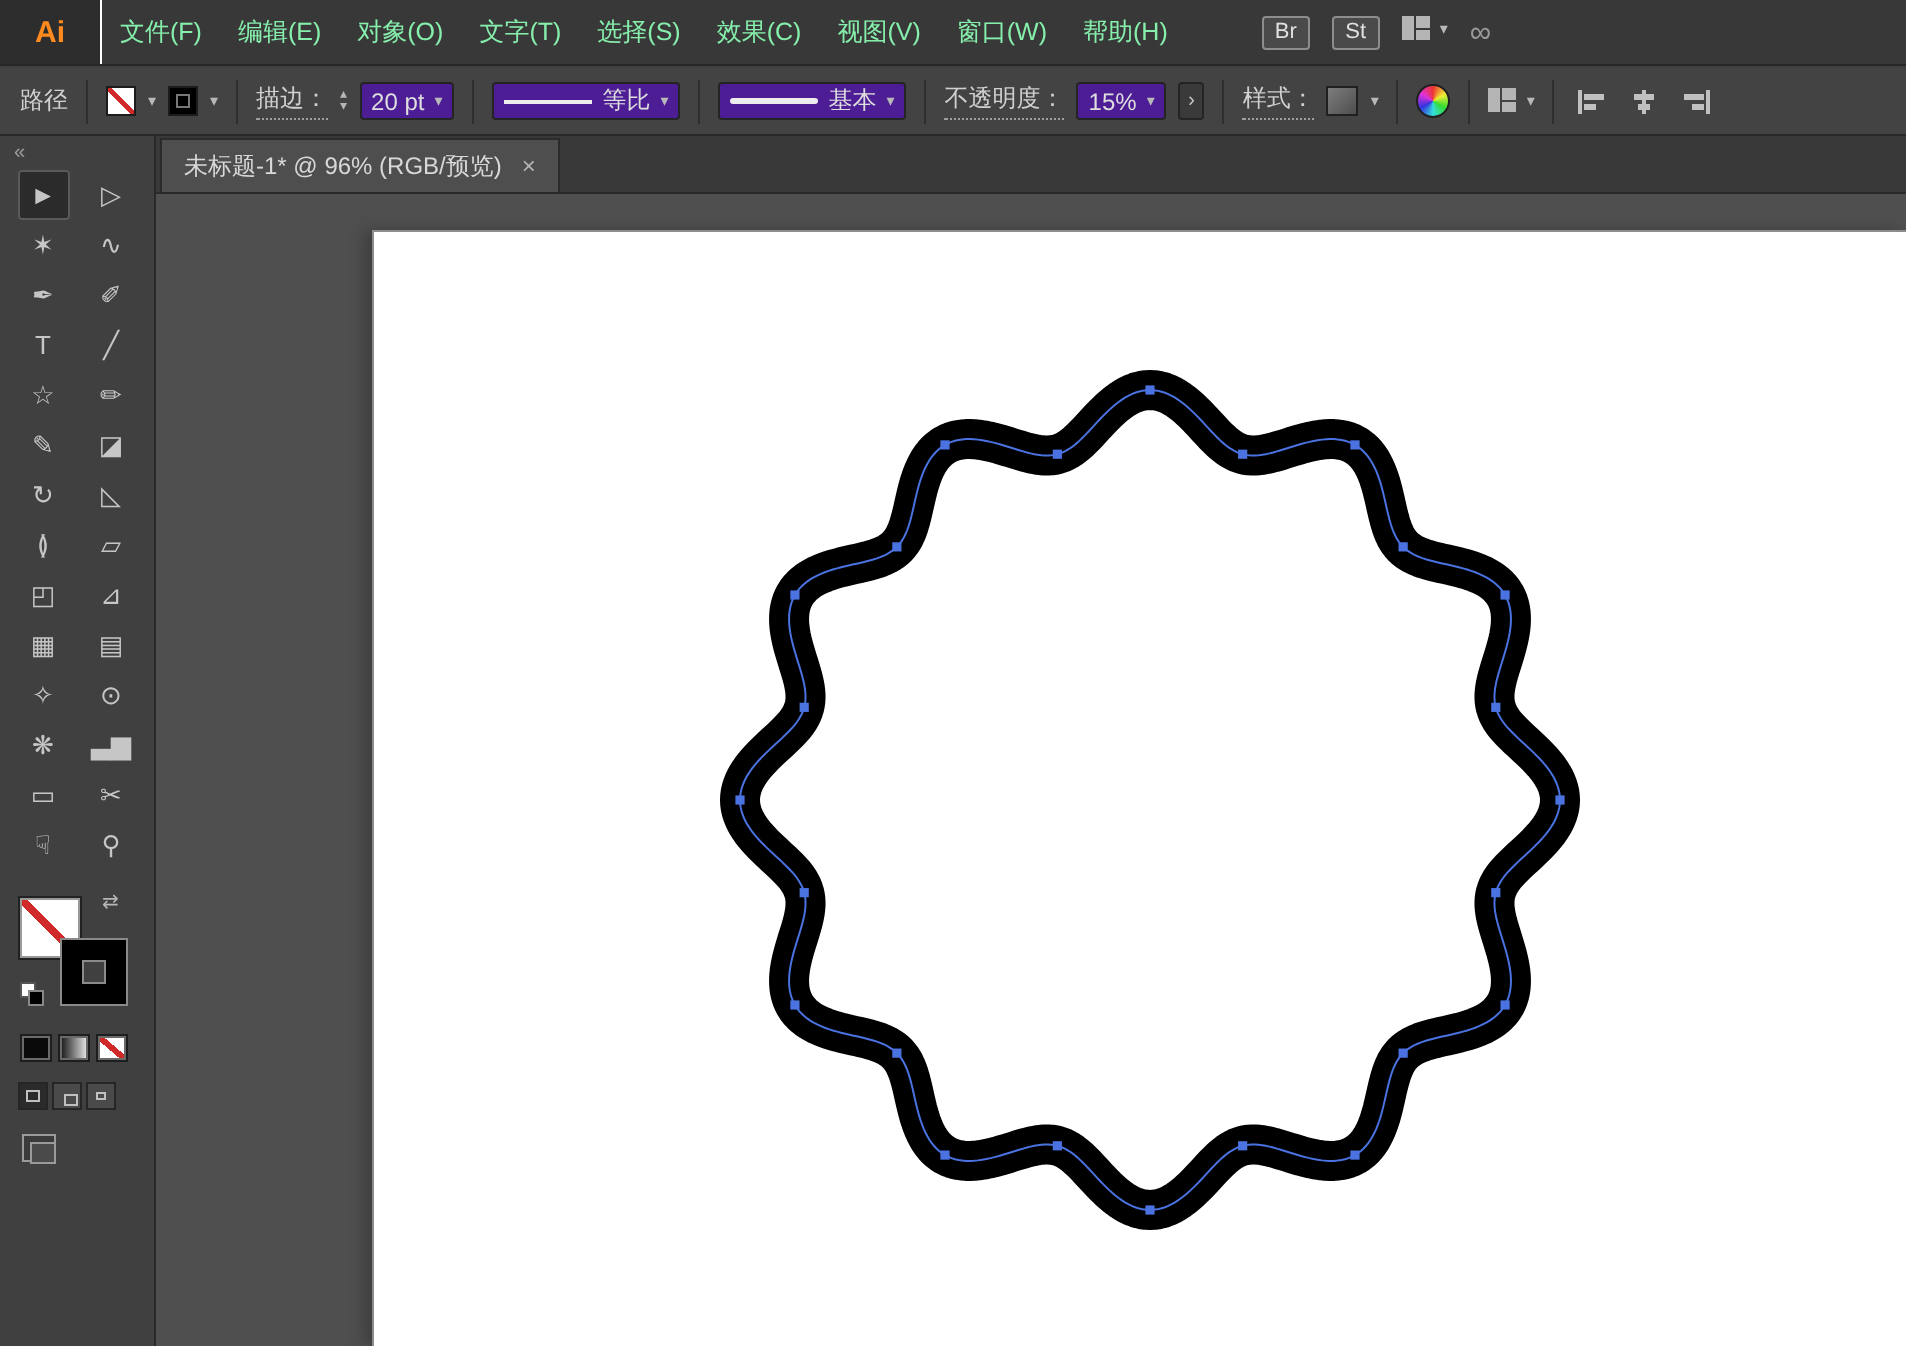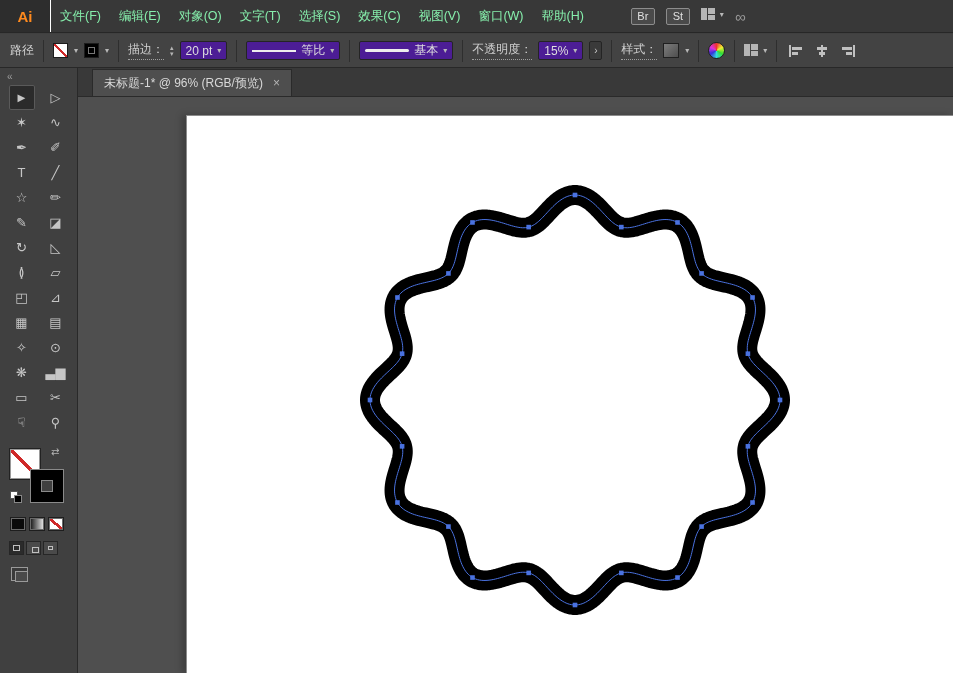--- a/index.html
+++ b/index.html
@@ -80,21 +80,21 @@
   .dm.inside i{width:5px;height:4px}
 
   #screen-mode{position:relative;margin:12px 0 0 11px;width:17px;height:14px;
                border:1px solid #9a9a9a;background:#3a3a3a}
   #screen-mode i{position:absolute;left:3px;top:3px;width:13px;height:11px;border:1px solid #9a9a9a;display:block;background:#4a4a4a}
 
   
   #tabbar{position:absolute;left:78px;top:68px;right:0;height:29px;background:#393939;
           border-bottom:1px solid #2a2a2a;display:flex;align-items:flex-end}
   #doc-tab{height:27px;background:#4e4e4e;display:flex;align-items:center;gap:10px;padding:0 11px;
-           font-size:12px;color:#d8d8d8;border:1px solid #2a2a2a;border-bottom:none;margin-left:14px}
+           font-size:12px;color:#d8d8d8;border:1px solid #2a2a2a;border-bottom:none;margin-left:2px}
   #tab-close{color:#b5b5b5;font-size:12px}
 
   
   #canvasarea{position:absolute;left:78px;top:97px;right:0;bottom:0;background:#4f4f4f;overflow:hidden}
   #artboard{position:absolute;left:108px;top:18px;right:0;bottom:0;background:#fff;
             border-top:1px solid #8c8c8c;border-left:1px solid #8c8c8c;
             box-shadow:-4px 0 7px rgba(0,0,0,.22)}
   #shape-svg{position:absolute;left:0;top:0}
 </style>
 </head>

